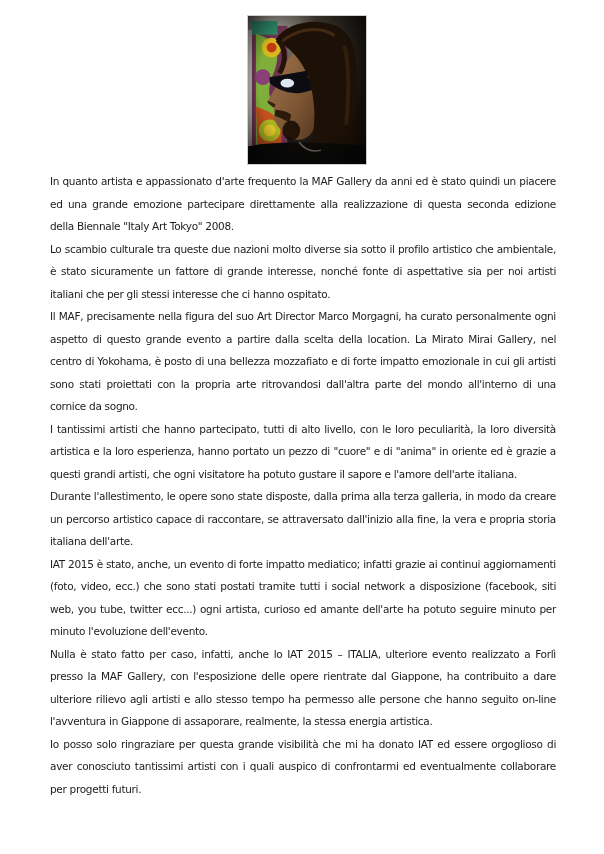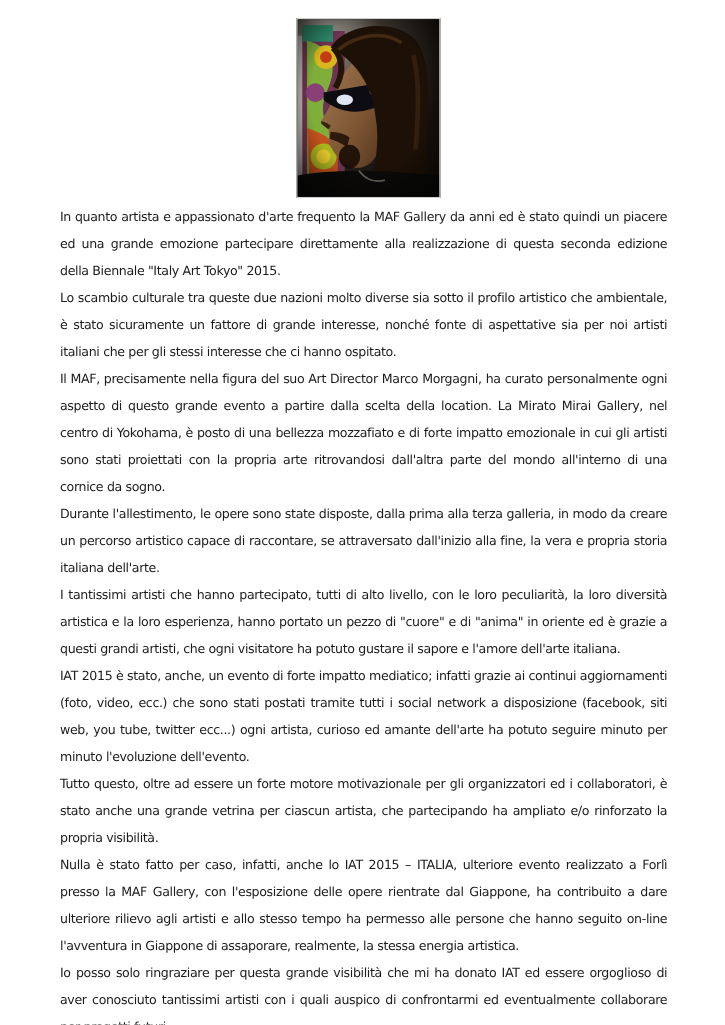--- a/index.html
+++ b/index.html
@@ -108,25 +108,24 @@
       <g>
         <path d="M0,132 C20,128 60,126 120,132 L120,150 L0,150 Z" fill="#0b0a09"></path>
         <path d="M52,128 C58,136 66,138 74,136" stroke="#8a8578" stroke-width="1.5" fill="none" opacity="0.7"></path>
       </g>
 
       <rect width="120" height="150" fill="url(#vig)"></rect>
     </svg>
   </div>
 
   <div class="letter">
-    <p>In quanto artista e appassionato d'arte frequento la MAF Gallery da anni ed è stato quindi un piacere ed una grande emozione partecipare direttamente alla realizzazione di questa seconda edizione della Biennale "Italy Art Tokyo" 2015.</p>
+    <p>In quanto artista e appassionato d'arte frequento la MAF Gallery da anni ed è stato quindi un piacere ed una grande emozione partecipare direttamente alla realizzazione di questa seconda edizione della Biennale "Italy Art Tokyo" 2008.</p>
     <p>Lo scambio culturale tra queste due nazioni molto diverse sia sotto il profilo artistico che ambientale, è stato sicuramente un fattore di grande interesse, nonché fonte di aspettative sia per noi artisti italiani che per gli stessi interesse che ci hanno ospitato.</p>
     <p>Il MAF, precisamente nella figura del suo Art Director Marco Morgagni, ha curato personalmente ogni aspetto di questo grande evento a partire dalla scelta della location. La Mirato Mirai Gallery, nel centro di Yokohama, è posto di una bellezza mozzafiato e di forte impatto emozionale in cui gli artisti sono stati proiettati con la propria arte ritrovandosi dall'altra parte del mondo all'interno di una cornice da sogno.</p>
+    <p>I tantissimi artisti che hanno partecipato, tutti di alto livello, con le loro peculiarità, la loro diversità artistica e la loro esperienza, hanno portato un pezzo di "cuore" e di "anima" in oriente ed è grazie a questi grandi artisti, che ogni visitatore ha potuto gustare il sapore e l'amore dell'arte italiana.</p>
     <p>Durante l'allestimento, le opere sono state disposte, dalla prima alla terza galleria, in modo da creare un percorso artistico capace di raccontare, se attraversato dall'inizio alla fine, la vera e propria storia italiana dell'arte.</p>
-    <p>I tantissimi artisti che hanno partecipato, tutti di alto livello, con le loro peculiarità, la loro diversità artistica e la loro esperienza, hanno portato un pezzo di "cuore" e di "anima" in oriente ed è grazie a questi grandi artisti, che ogni visitatore ha potuto gustare il sapore e l'amore dell'arte italiana.</p>
     <p>IAT 2015 è stato, anche, un evento di forte impatto mediatico; infatti grazie ai continui aggiornamenti (foto, video, ecc.) che sono stati postati tramite tutti i social network a disposizione (facebook, siti web, you tube, twitter ecc...) ogni artista, curioso ed amante dell'arte ha potuto seguire minuto per minuto l'evoluzione dell'evento.</p>
-    <p>Tutto questo, oltre ad essere un forte motore motivazionale per gli organizzatori ed i collaboratori, è stato anche una grande vetrina per ciascun artista, che partecipando ha ampliato e/o rinforzato la propria visibilità.</p>
     <p>Nulla è stato fatto per caso, infatti, anche lo IAT 2015 – ITALIA, ulteriore evento realizzato a Forlì presso la MAF Gallery, con l'esposizione delle opere rientrate dal Giappone, ha contribuito a dare ulteriore rilievo agli artisti e allo stesso tempo ha permesso alle persone che hanno seguito on-line l'avventura in Giappone di assaporare, realmente, la stessa energia artistica.</p>
     <p>Io posso solo ringraziare per questa grande visibilità che mi ha donato IAT ed essere orgoglioso di aver conosciuto tantissimi artisti con i quali auspico di confrontarmi ed eventualmente collaborare per progetti futuri.</p>
 
   </div>
 
 </div>
 
 </body></html>

